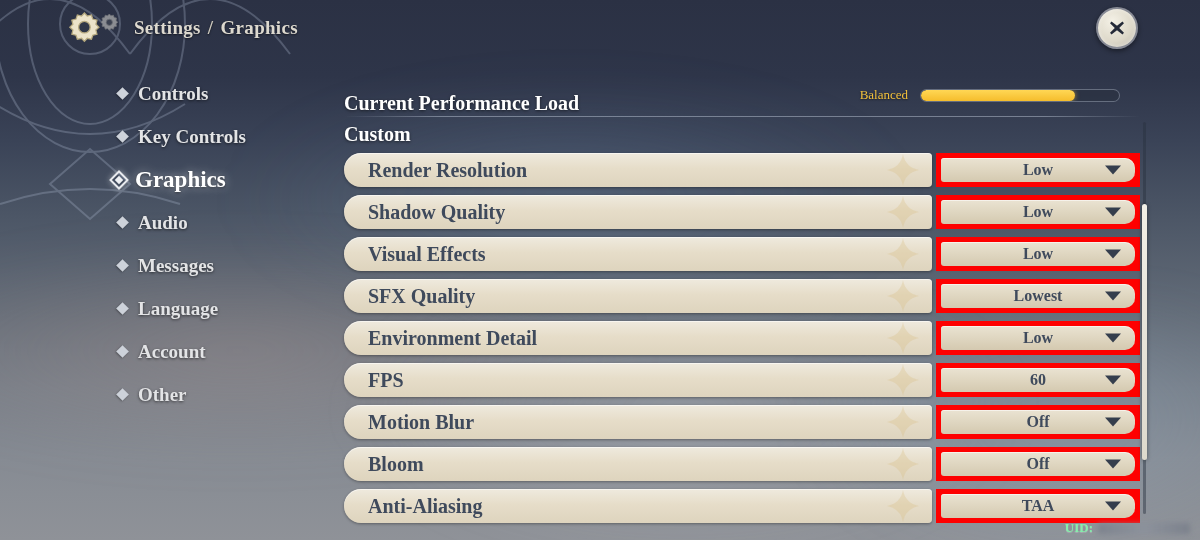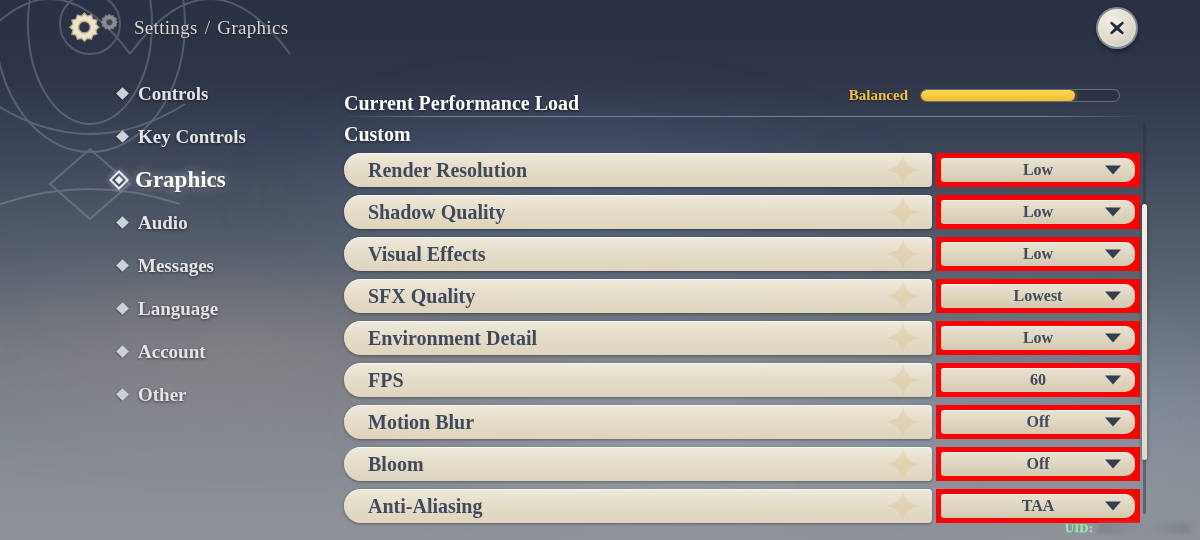--- a/index.html
+++ b/index.html
@@ -46,21 +46,21 @@
     opacity:.30;
   }
   .ornament svg { width:100%; height:100%; }
 
   
   #header { position:absolute; left:0; top:0; width:100%; height:62px; }
   .gear-wrap { position:absolute; left:68px; top:7px; width:52px; height:46px; }
   .gear-wrap svg { width:100%; height:100%; display:block; }
   .breadcrumb {
     position:absolute; left:134px; top:17px;
-    font-size:19px; font-weight:normal; letter-spacing:.3px;
+    font-size:19px; font-weight:bold; letter-spacing:.3px;
     color:#ddd9cf;
     text-shadow:0 1px 2px rgba(0,0,0,.55);
     font-family:"Liberation Serif", serif;
   }
   .breadcrumb .sep { color:#cfcabe; padding:0 2px; }
 
   .close-btn {
     position:absolute; right:62px; top:7px; width:42px; height:42px;
     border-radius:50%;
     background:radial-gradient(circle at 38% 32%, #f4f1e6, #ddd8c9 58%, #b9b5a8 100%);
@@ -114,21 +114,21 @@
     font-family:"Liberation Serif", serif;
     font-size:20px; font-weight:bold; color:#ffffff;
     text-shadow:0 1px 3px rgba(0,0,0,.55);
     position:absolute; left:0; top:1px;margin-top:9px;
   }
   .perf-right {
     position:absolute; right:20px; top:5px;
     display:flex; align-items:center; gap:12px;
   }
   .perf-label {
-    font-size:15px; font-weight:bold; color:#f2c13c;
+    font-size:13px; font-weight:normal; color:#f2c13c;
     text-shadow:0 1px 2px rgba(0,0,0,.5);
     font-family:"Liberation Serif", serif;
     margin-left:44px;
   }
   .perf-bar {
     width:200px; height:13px; border-radius:7px;
     background:rgba(40,48,62,.55);
     border:1px solid rgba(150,158,175,.55);
     overflow:hidden;
   }

